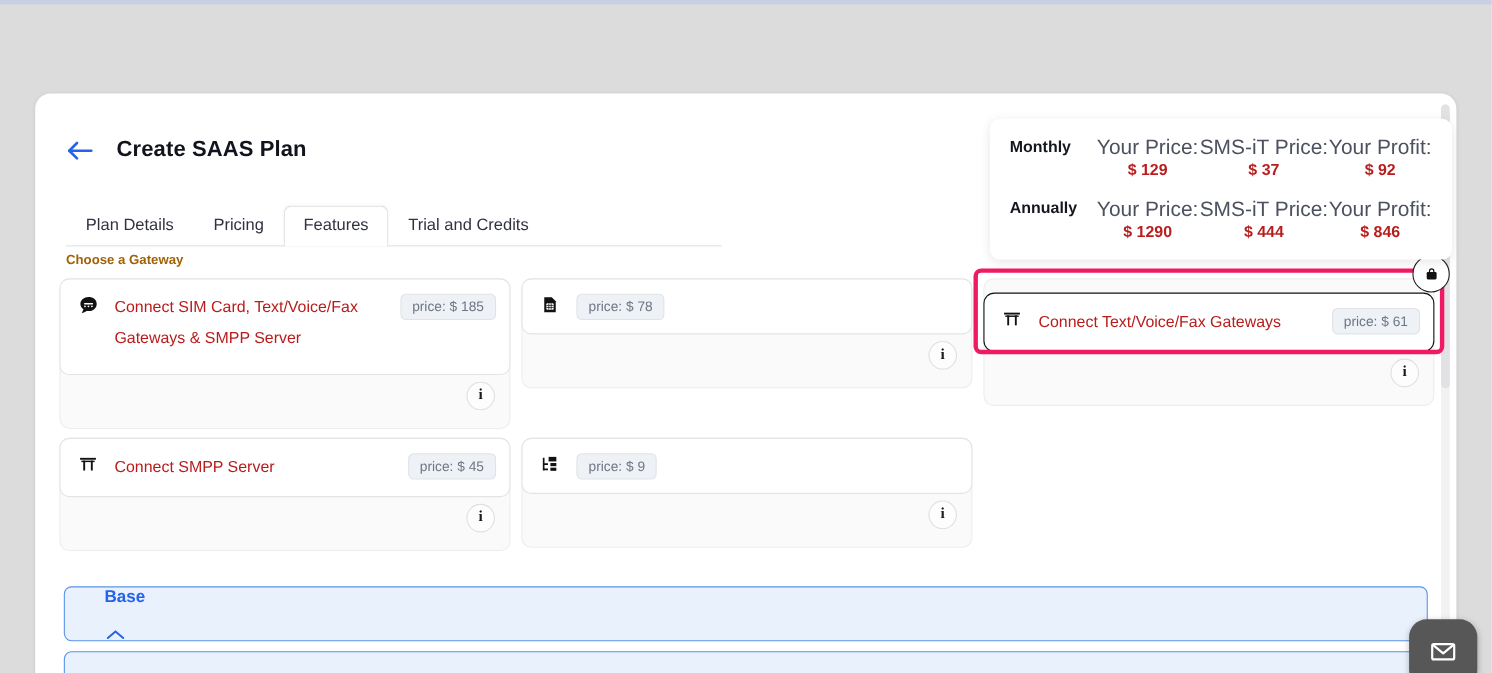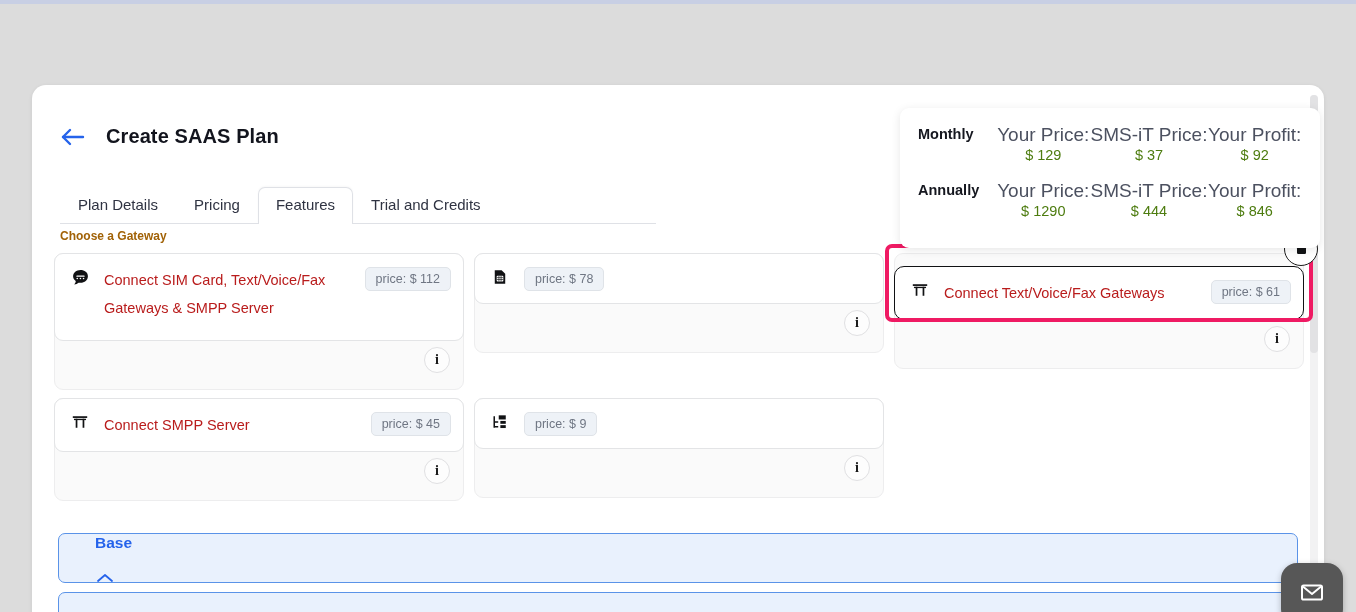--- a/index.html
+++ b/index.html
@@ -171,38 +171,38 @@
   }
 
   
   .price-popup {
     position: absolute;
     left: 868px; top: 23px;
     width: 420px;
     background: #ffffff;
     border-radius: 9px;
     box-shadow: 0 2px 10px rgba(0,0,0,0.10);
-    padding: 16px 18px 26px 18px;
+    padding: 16px 18px 14px 18px;
     z-index: 9;
   }
   .pp-row { display: flex; align-items: flex-start; margin-bottom: 14px; }
   .pp-row:last-child { margin-bottom: 0; }
   .pp-rowlabel {
     width: 78px; flex: 0 0 auto;
     font-size: 14.5px; font-weight: 700; color: #15171f;
     padding-top: 2px;
   }
   .pp-col {
     flex: 1 1 0; text-align: center;
   }
   .pp-col .cap {
     font-size: 19px; color: #4c5160; line-height: 21px; white-space: nowrap;
   }
   .pp-col .val {
-    font-size: 14.5px; font-weight: 400; color: #4d7c0f; line-height: 21px;
+    font-size: 14.5px; font-weight: 700; color: #b91c1c; line-height: 21px;
   }
 
   
   .accordion {
     position: absolute;
     left: 26px;
     width: 1240px;
     background: #e9f1fd;
     border: 1px solid #5a93e8;
     border-radius: 7px;
@@ -285,21 +285,21 @@
           <span class="gw-icon">
             <svg viewBox="0 0 20 20" width="19" height="19" aria-hidden="true">
               <path d="M10 2.2c-4.3 0-7.8 2.9-7.8 6.5 0 2 1.1 3.8 2.8 5 0 1-.5 2.4-1.6 3.6 1.9-.2 3.5-1 4.6-1.9.6.1 1.3.2 2 .2 4.3 0 7.8-2.9 7.8-6.9S14.3 2.2 10 2.2z" fill="#111214"></path>
               <rect x="5.6" y="7.8" width="8.8" height="1.5" rx="0.7" fill="#ffffff"></rect>
               <circle cx="6.6" cy="11" r="0.85" fill="#ffffff"></circle>
               <circle cx="9.9" cy="11" r="0.85" fill="#ffffff"></circle>
               <circle cx="13.2" cy="11" r="0.85" fill="#ffffff"></circle>
             </svg>
           </span>
           <span class="gw-label">Connect SIM Card, Text/Voice/Fax Gateways &amp; SMPP Server</span>
-          <span class="gw-price">price: $ 112</span>
+          <span class="gw-price">price: $ 185</span>
         </div>
         <div class="gw-foot">
           <div class="info-btn">i</div>
         </div>
       </div>
     </div>
 
     <div class="gw-cell">
       <div class="gw-card">
         <div class="gw-inner">

